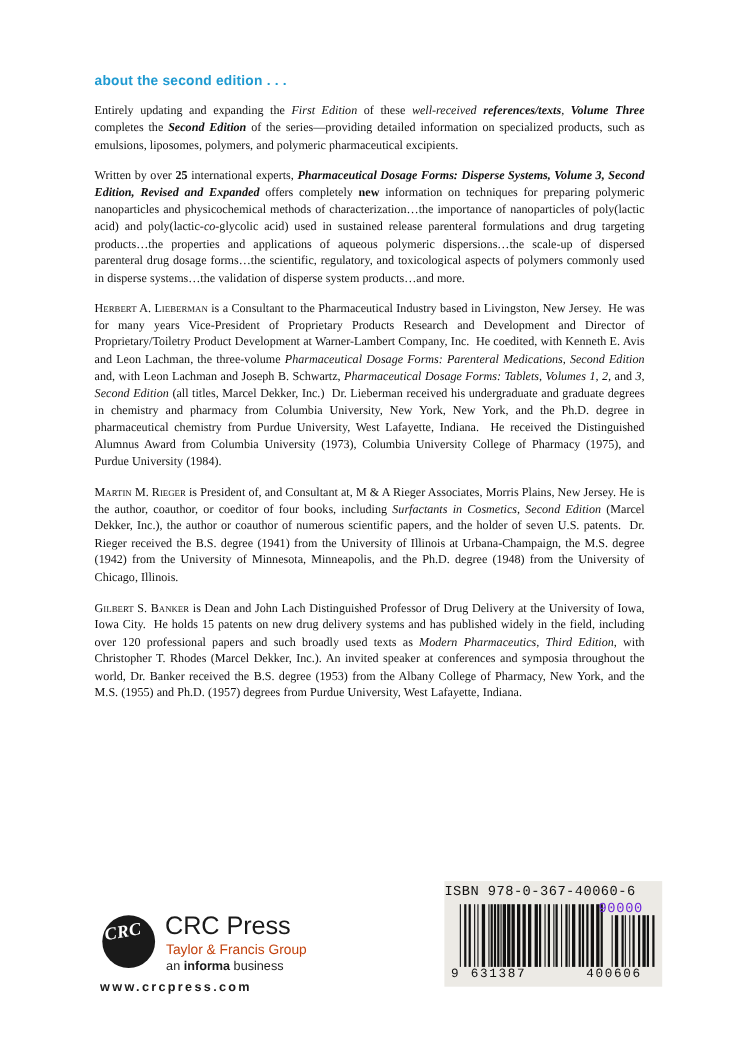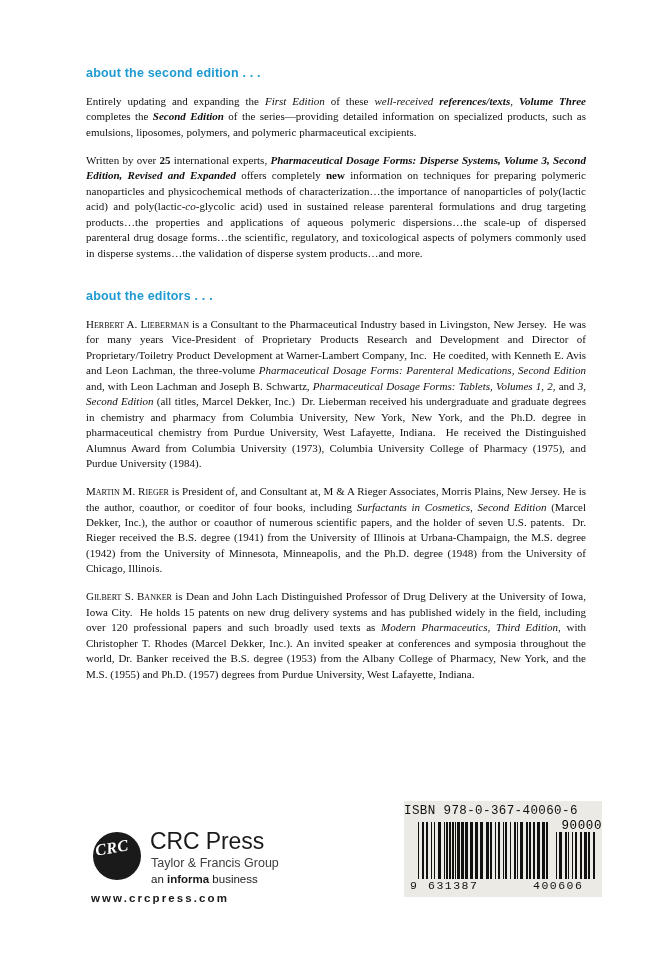--- a/index.html
+++ b/index.html
@@ -116,21 +116,21 @@
     color: #1a1a1a;
     letter-spacing: -0.1px;
     line-height: 1;
   }
   .crc-group {
     position: absolute;
     left: 63px;
     top: 33px;
     font-family: "Liberation Sans", sans-serif;
     font-size: 12.5px;
-    color: #404040;
+    color: #c2410c;
     line-height: 1;
   }
   .crc-informa {
     position: absolute;
     left: 63px;
     top: 50px;
     font-family: "Liberation Sans", sans-serif;
     font-size: 11.5px;
     color: #1a1a1a;
     line-height: 1;
@@ -186,24 +186,24 @@
     position: absolute;
     top: 0;
     height: 100%;
     background: #111111;
   }
   .addon-text {
     position: absolute;
     left: 140px;
     top: 18px;
     width: 58px;
-    text-align: right;
+    text-align: left;
     font-family: "Liberation Mono", monospace;
     font-size: 12.5px;
-    color: #000000;
+    color: #6d28d9;
     letter-spacing: 0.6px;
   }
   .ean-digits {
     position: absolute;
     left: 6px;
     top: 78px;
     width: 150px;
     font-family: "Liberation Mono", monospace;
     font-size: 11.5px;
     color: #111111;
@@ -234,21 +234,20 @@
 <div id="page">
 
   <div class="content">
 
     <h2 class="section-heading">about the second edition . . .</h2>
 
     <p class="body-text">Entirely updating and expanding the <i>First Edition</i> of these <i>well-received <b>references/texts</b></i>, <span class="bi">Volume Three</span> completes the <span class="bi">Second Edition</span> of the series—providing detailed information on specialized products, such as emulsions, liposomes, polymers, and polymeric pharmaceutical excipients.</p>
 
     <p class="body-text">Written by over <b>25</b> international experts, <span class="bi">Pharmaceutical Dosage Forms: Disperse Systems, Volume 3, Second Edition, Revised and Expanded</span> offers completely <b>new</b> information on techniques for preparing polymeric nanoparticles and physicochemical methods of characterization…the importance of nanoparticles of poly(lactic acid) and poly(lactic-<i>co</i>-glycolic acid) used in sustained release parenteral formulations and drug targeting products…the properties and applications of aqueous polymeric dispersions…the scale-up of dispersed parenteral drug dosage forms…the scientific, regulatory, and toxicological aspects of polymers commonly used in disperse systems…the validation of disperse system products…and more.</p>
 
-    <h2 class="section-heading heading-editors">about the editors . . .</h2>
 
     <p class="body-text"><span class="smallcaps">Herbert A. Lieberman</span> is a Consultant to the Pharmaceutical Industry based in Livingston, New Jersey.&nbsp; He was for many years Vice-President of Proprietary Products Research and Development and Director of Proprietary/Toiletry Product Development at Warner-Lambert Company, Inc.&nbsp; He coedited, with Kenneth E. Avis and Leon Lachman, the three-volume <i>Pharmaceutical Dosage Forms: Parenteral Medications, Second Edition</i> and, with Leon Lachman and Joseph B. Schwartz, <i>Pharmaceutical Dosage Forms: Tablets, Volumes 1, 2,</i> and <i>3, Second Edition</i> (all titles, Marcel Dekker, Inc.)&nbsp; Dr. Lieberman received his undergraduate and graduate degrees in chemistry and pharmacy from Columbia University, New York, New York, and the Ph.D. degree in pharmaceutical chemistry from Purdue University, West Lafayette, Indiana.&nbsp; He received the Distinguished Alumnus Award from Columbia University (1973), Columbia University College of Pharmacy (1975), and Purdue University (1984).</p>
 
     <p class="body-text"><span class="smallcaps">Martin M. Rieger</span> is President of, and Consultant at, M &amp; A Rieger Associates, Morris Plains, New Jersey. He is the author, coauthor, or coeditor of four books, including <i>Surfactants in Cosmetics, Second Edition</i> (Marcel Dekker, Inc.), the author or coauthor of numerous scientific papers, and the holder of seven U.S. patents.&nbsp; Dr. Rieger received the B.S. degree (1941) from the University of Illinois at Urbana-Champaign, the M.S. degree (1942) from the University of Minnesota, Minneapolis, and the Ph.D. degree (1948) from the University of Chicago, Illinois.</p>
 
     <p class="body-text"><span class="smallcaps">Gilbert S. Banker</span> is Dean and John Lach Distinguished Professor of Drug Delivery at the University of Iowa, Iowa City.&nbsp; He holds 15 patents on new drug delivery systems and has published widely in the field, including over 120 professional papers and such broadly used texts as <i>Modern Pharmaceutics, Third Edition</i>, with Christopher T. Rhodes (Marcel Dekker, Inc.). An invited speaker at conferences and symposia throughout the world, Dr. Banker received the B.S. degree (1953) from the Albany College of Pharmacy, New York, and the M.S. (1955) and Ph.D. (1957) degrees from Purdue University, West Lafayette, Indiana.</p>
 
   </div>
 
   <div id="bottom">

